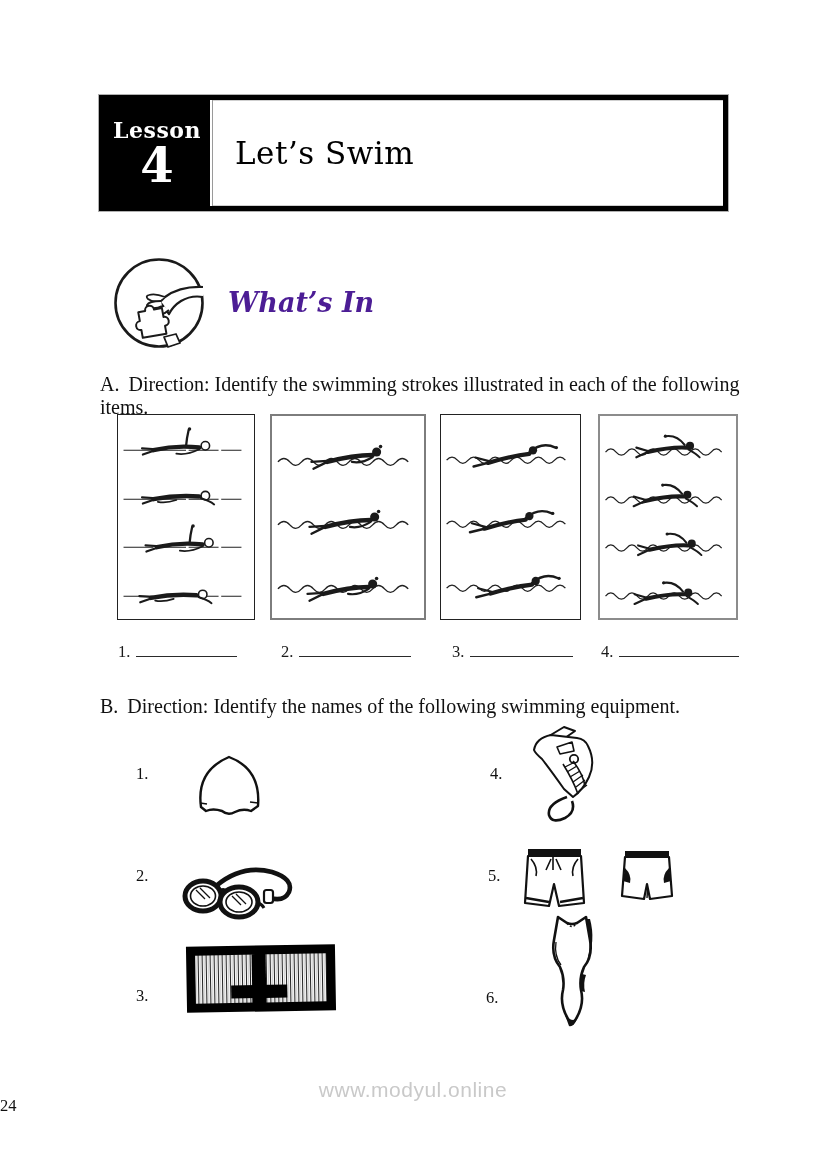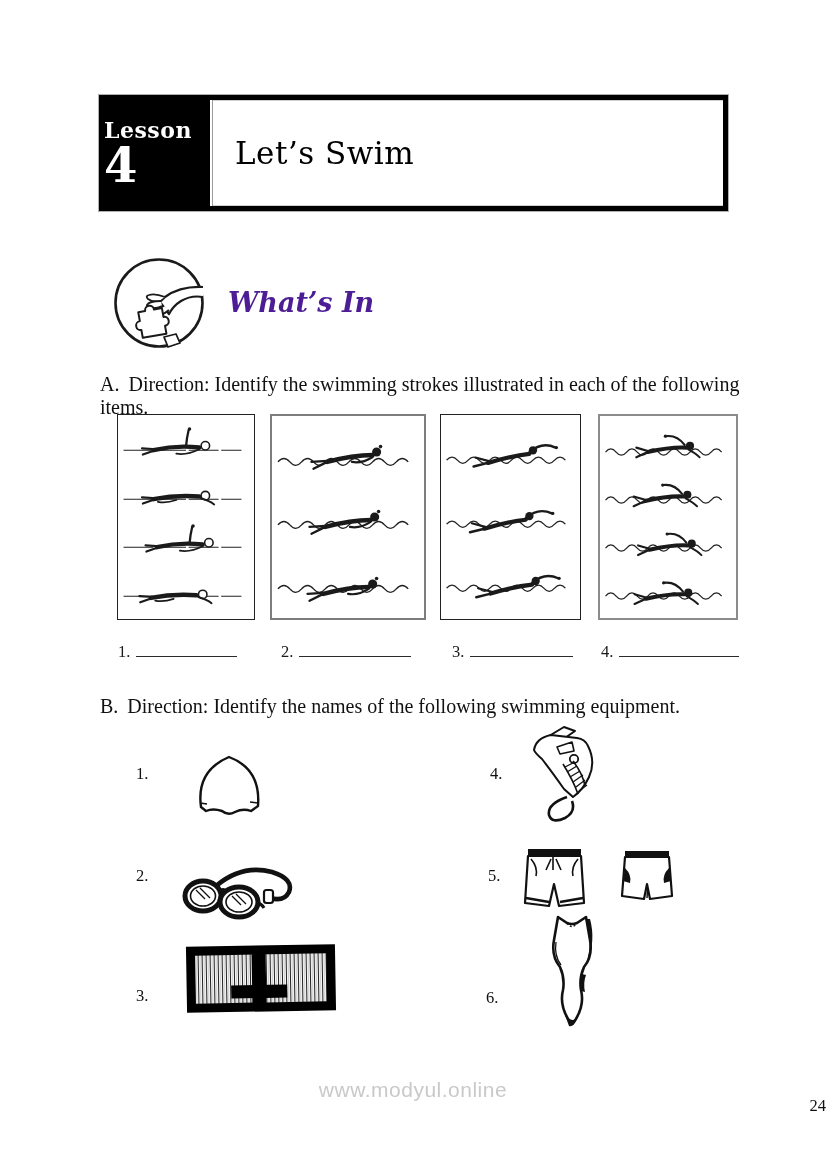--- a/index.html
+++ b/index.html
@@ -10,21 +10,21 @@
   }
 
   
   .lesson-header {
     position:absolute; left:99px; top:95px; width:629px; height:116px;
     border:5px solid #000; box-shadow:0 0 0 1px #b0b0b0; background:#fff;
     display:flex; box-sizing:border-box;
   }
   .lesson-box {
     width:106px; background:#000; color:#fff; display:flex;
-    flex-direction:column; justify-content:center;
+    flex-direction:column; align-items:center; justify-content:center;
     font-family:"DejaVu Serif", serif; font-weight:bold; flex-shrink:0;
   }
   .lesson-box .lesson-word { font-size:22px; letter-spacing:.5px; }
   .lesson-box .lesson-num  { font-size:48px; line-height:.95; }
   .lesson-title-area {
     flex:1; display:flex; align-items:center; margin-left:2px;
     border-left:1px solid #9a9a9a; box-shadow:inset 0 1px 0 #cfcfcf, inset 0 -1px 0 #cfcfcf;
   }
   .lesson-title {
     font-family:"DejaVu Serif", serif; font-weight:normal; font-size:31px;
@@ -67,21 +67,21 @@
   .ans-3 { left:452px; } .ans-3 .blank { width:103px; }
   .ans-4 { left:601px; } .ans-4 .blank { width:120px; }
 
   
   .eq-num { position:absolute; font-size:16.5px; color:#111; }
   .eq-art { position:absolute; }
 
   
   .page-number {
     position:absolute; left:0; top:1096px; width:100%;
-    text-align:right; font-size:16.5px; color:#111;
+    text-align:left; font-size:16.5px; color:#111;
   }
   .watermark {
     position:absolute; left:0; top:1078px; width:100%; text-align:center;
     font-family:Liberation Sans, sans-serif; font-size:21px;
     color:#c9c9c9; letter-spacing:.5px;
   }
 
   svg { display:block; }
 </style>
 </head>

